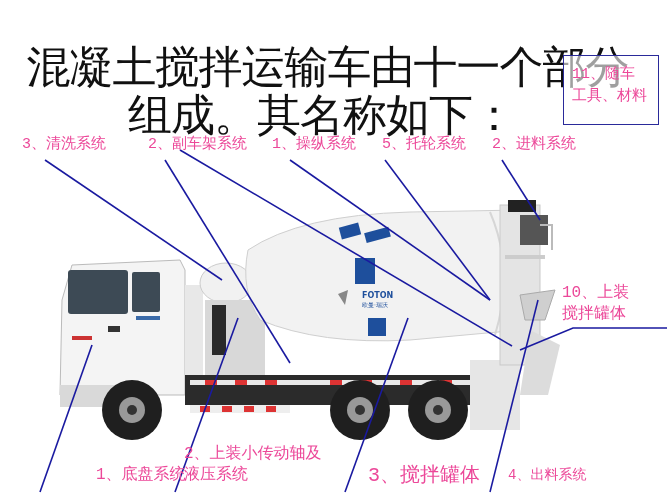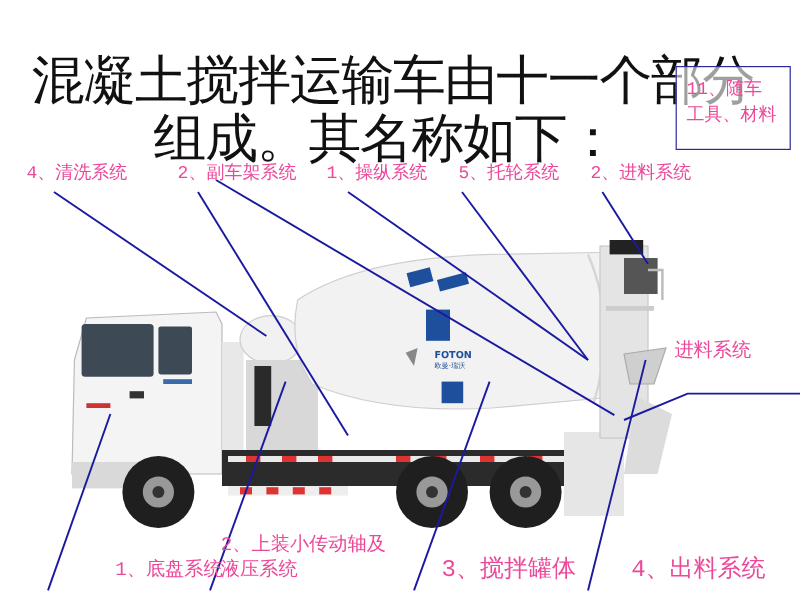--- a/index.html
+++ b/index.html
@@ -107,34 +107,35 @@
     <line x1="385" y1="160" x2="490" y2="300"></line>
     <line x1="502" y1="160" x2="540" y2="220"></line>
     <polyline points="667,328 573,328 520,350"></polyline>
     <line x1="40" y1="492" x2="92" y2="345"></line>
     <line x1="175" y1="492" x2="238" y2="318"></line>
     <line x1="345" y1="492" x2="408" y2="318"></line>
     <line x1="490" y1="492" x2="538" y2="300"></line>
   </g>
 </svg>
 
-<div class="lbl" style="left:22px; top:135px;">4、清洗系统</div>
+<div class="lbl" style="left:22px; top:135px;">3、清洗系统</div>
 <div class="lbl" style="left:148px; top:135px;">2、副车架系统</div>
 <div class="lbl" style="left:272px; top:135px;">1、操纵系统</div>
 <div class="lbl" style="left:382px; top:135px;">5、托轮系统</div>
 <div class="lbl" style="left:492px; top:135px;">2、进料系统</div>
 
 <div class="lbl" style="left:562px; top:283px; font-size:16px; line-height:21px;">
-  <div>进料系统</div>
+  <div>10、上装</div>
+  <div>搅拌罐体</div>
 </div>
 
 <div class="box11">
   <span class="lbl" style="padding-top:8px;">11、随车</span>
   <span class="lbl">工具、材料</span>
 </div>
 
 <div class="lbl" style="left:52px; top:466px; font-size:16px;margin-left:44px;">1、底盘系统</div>
 <div class="lbl" style="left:184px; top:444px; font-size:16px; line-height:21px;">
   <div>2、上装小传动轴及</div>
   <div>液压系统</div>
 </div>
 <div class="lbl" style="left:368px; top:466px; font-size:20px;">3、搅拌罐体</div>
-<div class="lbl" style="left:508px; top:466px; font-size:20px;margin-left:18px;">4、出料系统</div>
+<div class="lbl" style="left:508px; top:466px; font-size:14px;">4、出料系统</div>
 
 </body></html>

